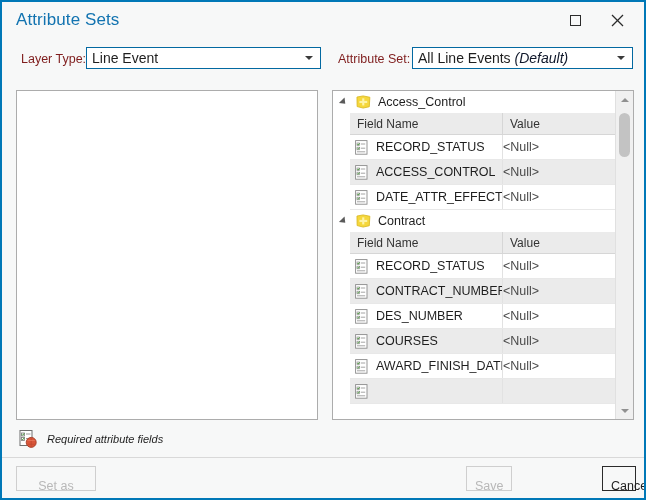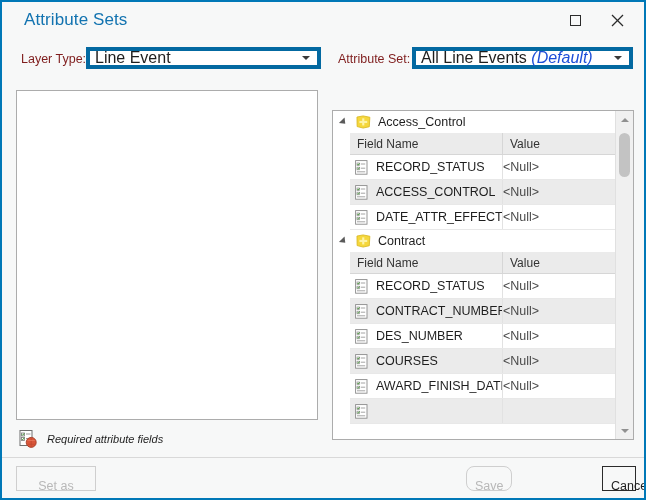--- a/index.html
+++ b/index.html
@@ -18,21 +18,20 @@
     border: 2px solid #0078b7;
     background: #f7f8f8;
     overflow: hidden;
   }
 
   
   .titlebar {
     position: relative;
     height: 38px;
     background: #f7f8f8;
-    margin-left: 8px;
   }
   .title-text {
     position: absolute;
     left: 14px;
     top: 8px;
     font-size: 17px;
     color: #1273b0;
     letter-spacing: 0.1px;
   }
   .win-controls {
@@ -60,37 +59,37 @@
   }
   .lbl {
     font-size: 12.5px;
     color: #7f1d1d;
     white-space: nowrap;
   }
   .combo {
     position: absolute;
     height: 22px;
     box-sizing: border-box;
-    border: 4px solid #0369a1;
+    border: 1px solid #0369a1;
     background: #ffffff;
     display: flex;
     align-items: center;
     padding: 0 4px 0 5px;
-    font-size: 16px;
+    font-size: 14px;
     color: #1e1e1e;
     cursor: default;
   }
   .combo .ctext {
     flex: 1;
     overflow: hidden;
     white-space: nowrap;
   }
   .combo .ctext .dim {
     font-style: italic;
-    color: #1d4ed8;
+    color: #0f172a;
   }
   .caret {
     width: 0;
     height: 0;
     border-left: 4px solid transparent;
     border-right: 4px solid transparent;
     border-top: 4px solid #3a3a3a;
     margin-left: 6px;
     margin-right: 3px;
   }
@@ -116,21 +115,20 @@
     position: absolute;
     left: 330px;
     top: 88px;
     width: 302px;
     height: 330px;
     background: #a3a3a3;
     border: 1px solid #acacac;
     box-sizing: border-box;
     display: flex;
     overflow: hidden;
-    margin-top: 20px;
   }
   .tree-area {
     flex: 1;
     overflow: hidden;
     position: relative;
     background: #ffffff;
   }
   .tree-inner {
     position: absolute;
     top: 0; left: 0; right: 0;
@@ -292,21 +290,21 @@
     color: #1e1e1e;
     cursor: default;
     padding: 8px;
     line-height: 23px;
   }
   .btn.disabled {
     border: 1px solid #cfcfcf;
     color: #b8b8b8;
   }
   #btn-setdefault { left: 14px; top: 8px; width: 80px; }
-  #btn-save       { right: 132px; top: 8px; width: 46px; border-radius: 8px; }
+  #btn-save       { right: 132px; top: 8px; width: 46px; }
   #btn-saveas     { right: 72px;  top: 8px; width: 53px; }
   #btn-cancel     { right: 8px;   top: 8px; width: 34px; }
 </style>
 </head>
 <body>
 
 <div class="window">
 
   <div class="titlebar">
     <div class="title-text">Attribute Sets</div>

